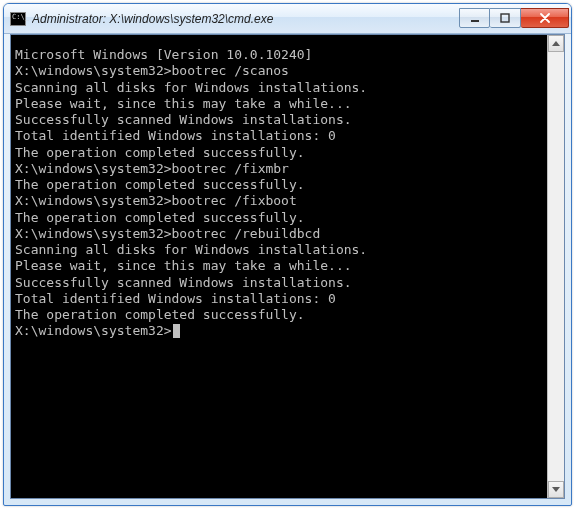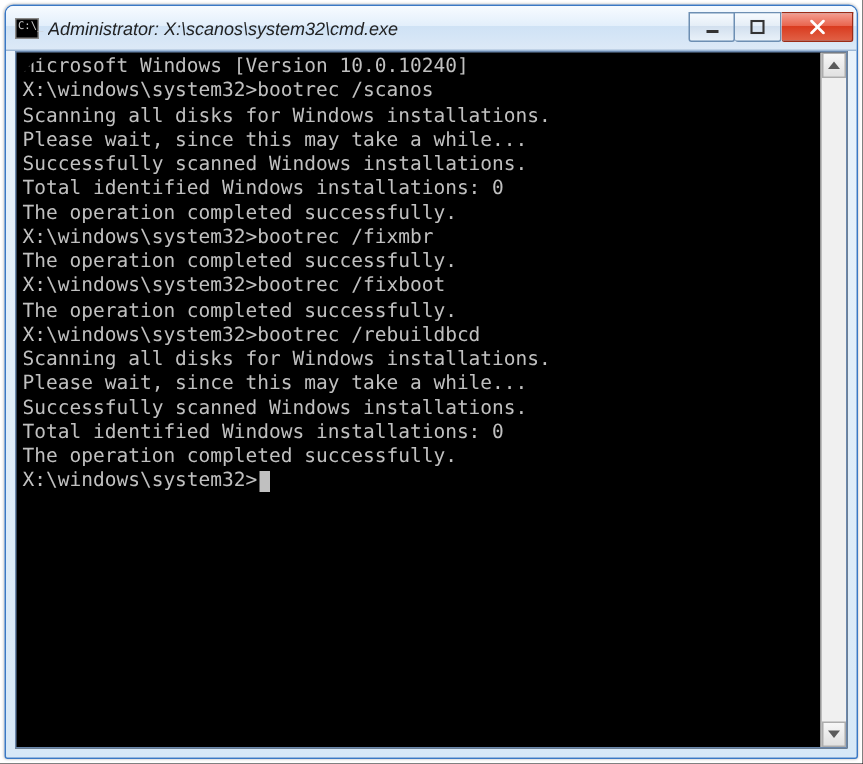--- a/index.html
+++ b/index.html
@@ -82,21 +82,21 @@
     .client-area {
       flex: 1;
       margin: 0 6px 6px 6px;
       border: 1px solid #6b88ad;
       background: #000;
       display: flex;
       overflow: hidden;
     }
     .terminal {
       flex: 1;
-      padding: 2px 4px;
+      padding: 12px 4px;
       font: 13px/1.25 Consolas, "Lucida Console", monospace;
       color: #c0c0c0;
       white-space: pre;
       overflow: hidden;
       border-radius: 30px;
     }
     .terminal .prompt-line { display: block; }
     .terminal .cursor {
       display: inline-block;
       width: 7px;
@@ -130,21 +130,21 @@
     .sb-arrow.up { border-bottom: 5px solid #5b5b5b; }
     .sb-arrow.down { border-top: 5px solid #5b5b5b; }
   </style>
 </head>
 <body>
 
 <div class="window-frame">
 
   <div class="title-bar">
     <div class="title-icon"></div>
-    <div class="title-text">Administrator: X:\scanos\system32\cmd.exe</div>
+    <div class="title-text">Administrator: X:\windows\system32\cmd.exe</div>
     <div class="win-btns">
       <div class="win-btn">
         <svg width="10" height="10" viewBox="0 0 10 10">
             <rect x="1" y="7" width="8" height="2" fill="#333"></rect>
           </svg>
       </div>
       <div class="win-btn">
         <svg width="10" height="10" viewBox="0 0 10 10">
             <rect x="1" y="1" width="8" height="8" fill="none" stroke="#333" stroke-width="1.4"></rect>
           </svg>

